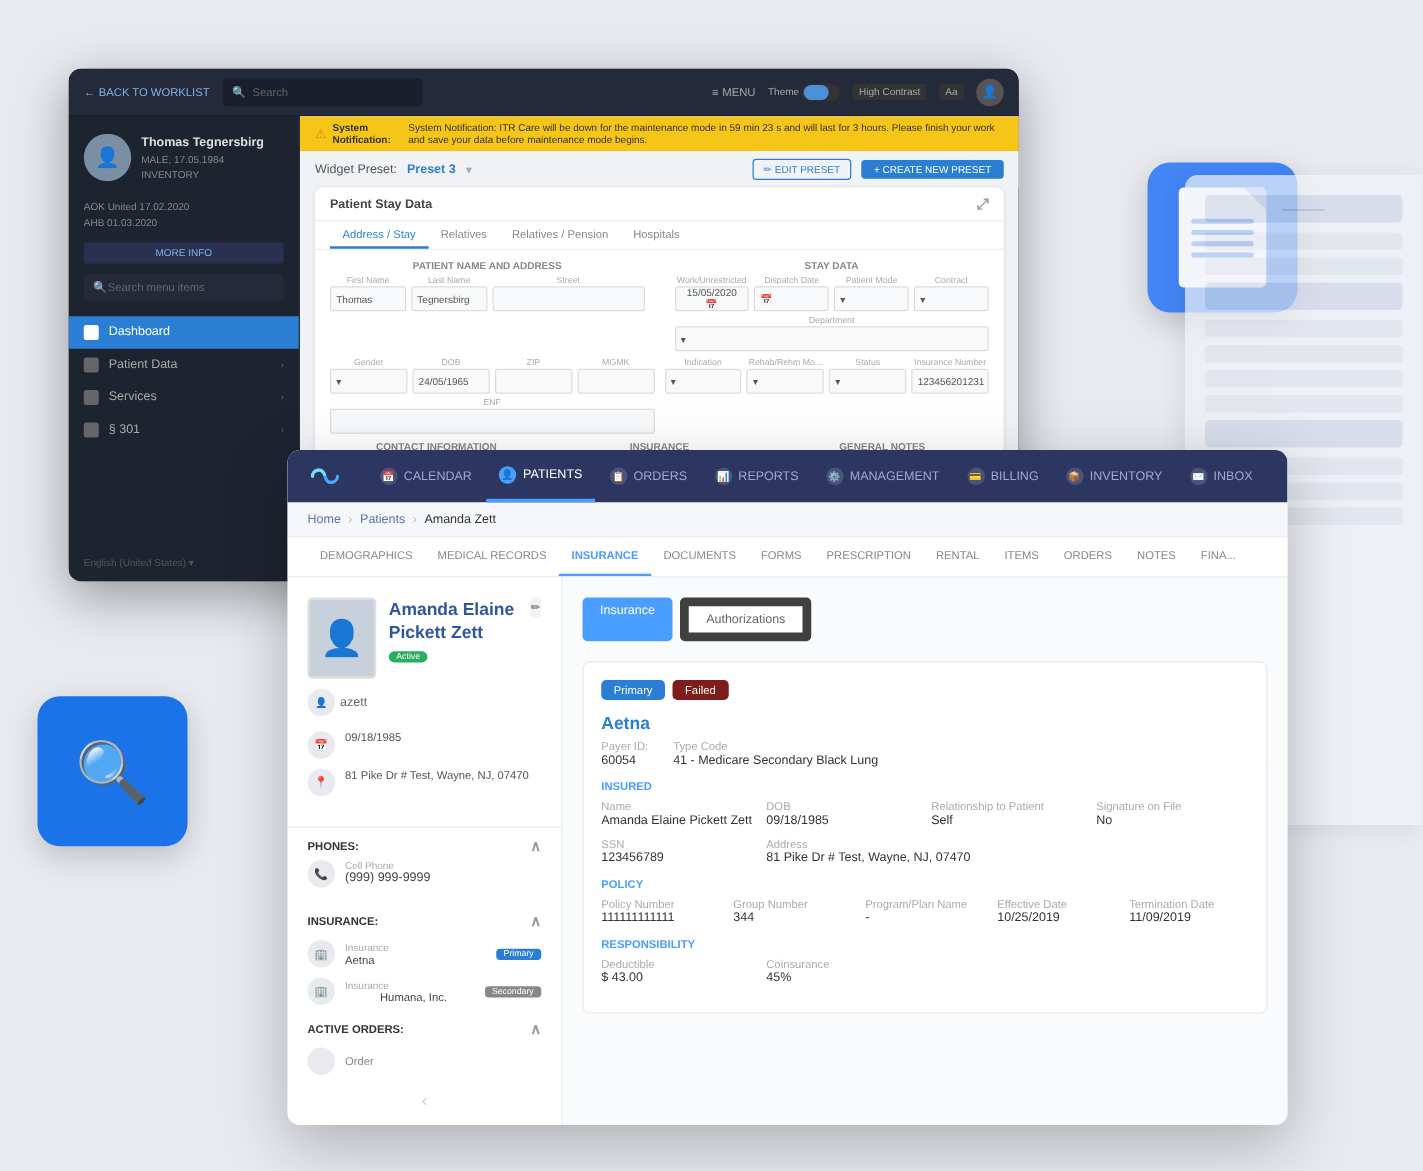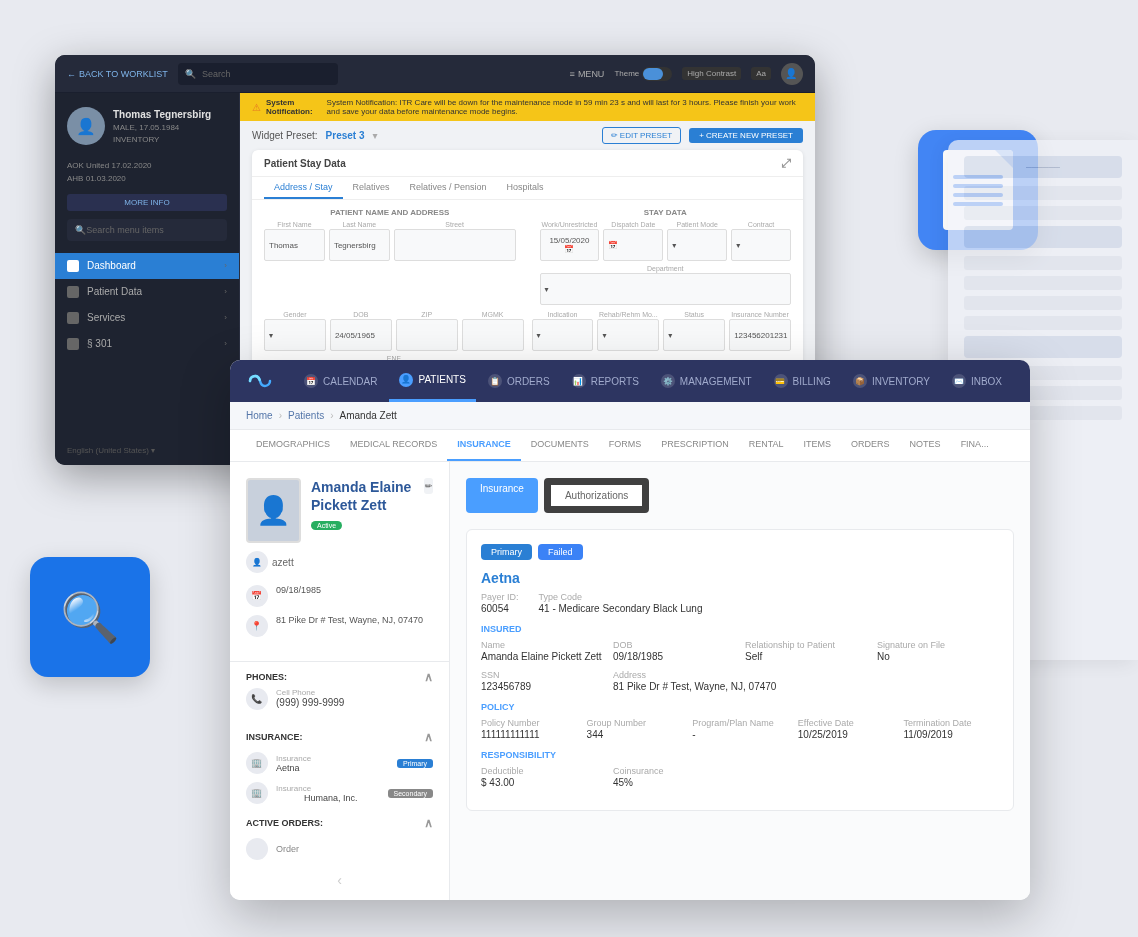--- a/index.html
+++ b/index.html
@@ -340,21 +340,21 @@
     .form-field {
       flex: 1;
       min-width: 50px;
     }
     .field-label {
       font-size: 7px;
       color: #aaa;
       margin-bottom: 1px;
     }
     .field-value {
-      height: 32px;
+      height: 20px;
       background: #f8f9fa;
       border: 1px solid #ddd;
       border-radius: 2px;
       font-size: 8px;
       padding: 0 4px;
       color: #555;
       display: flex;
       align-items: center;
     }
 
@@ -704,21 +704,21 @@
       margin-bottom: 10px;
     }
     .badge-primary-lg {
       background: #2a7fd4;
       color: white;
       font-size: 9px;
       padding: 3px 10px;
       border-radius: 4px;
     }
     .badge-failed {
-      background: #3b82f6;
+      background: #7f1d1d;
       color: white;
       font-size: 9px;
       padding: 3px 10px;
       border-radius: 4px;
     }
 
     .ins-name {
       font-size: 14px;
       font-weight: bold;
       color: #2a7fd4;

